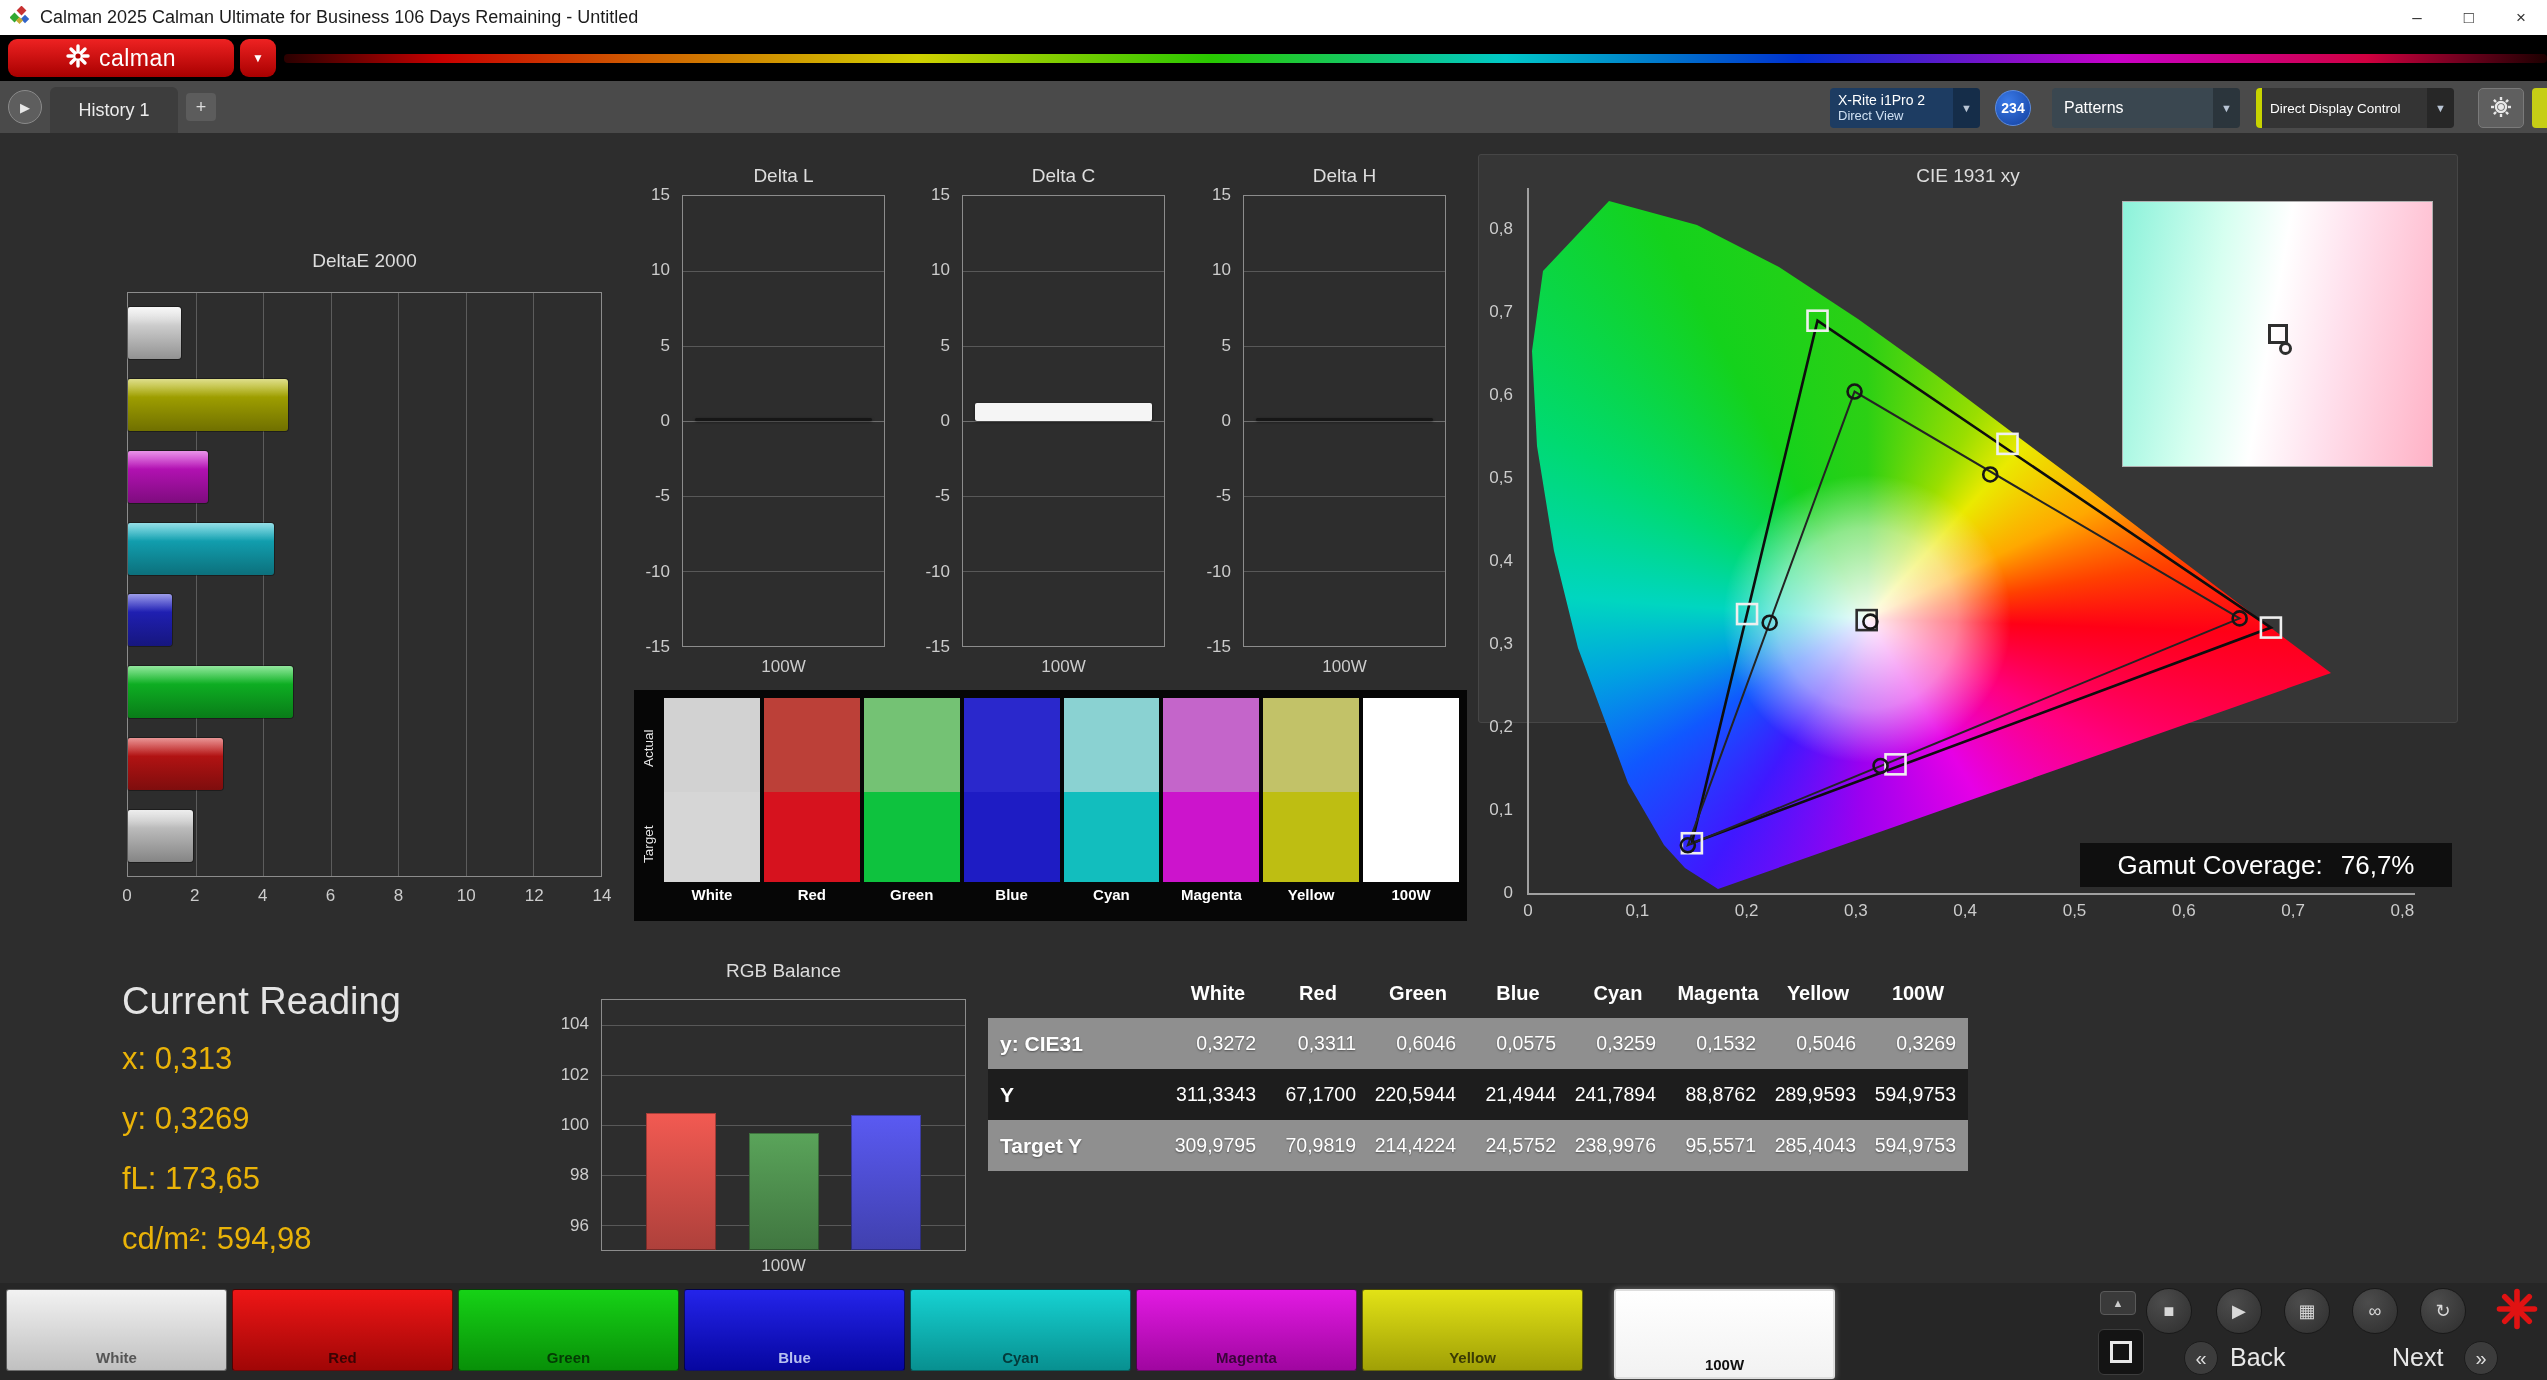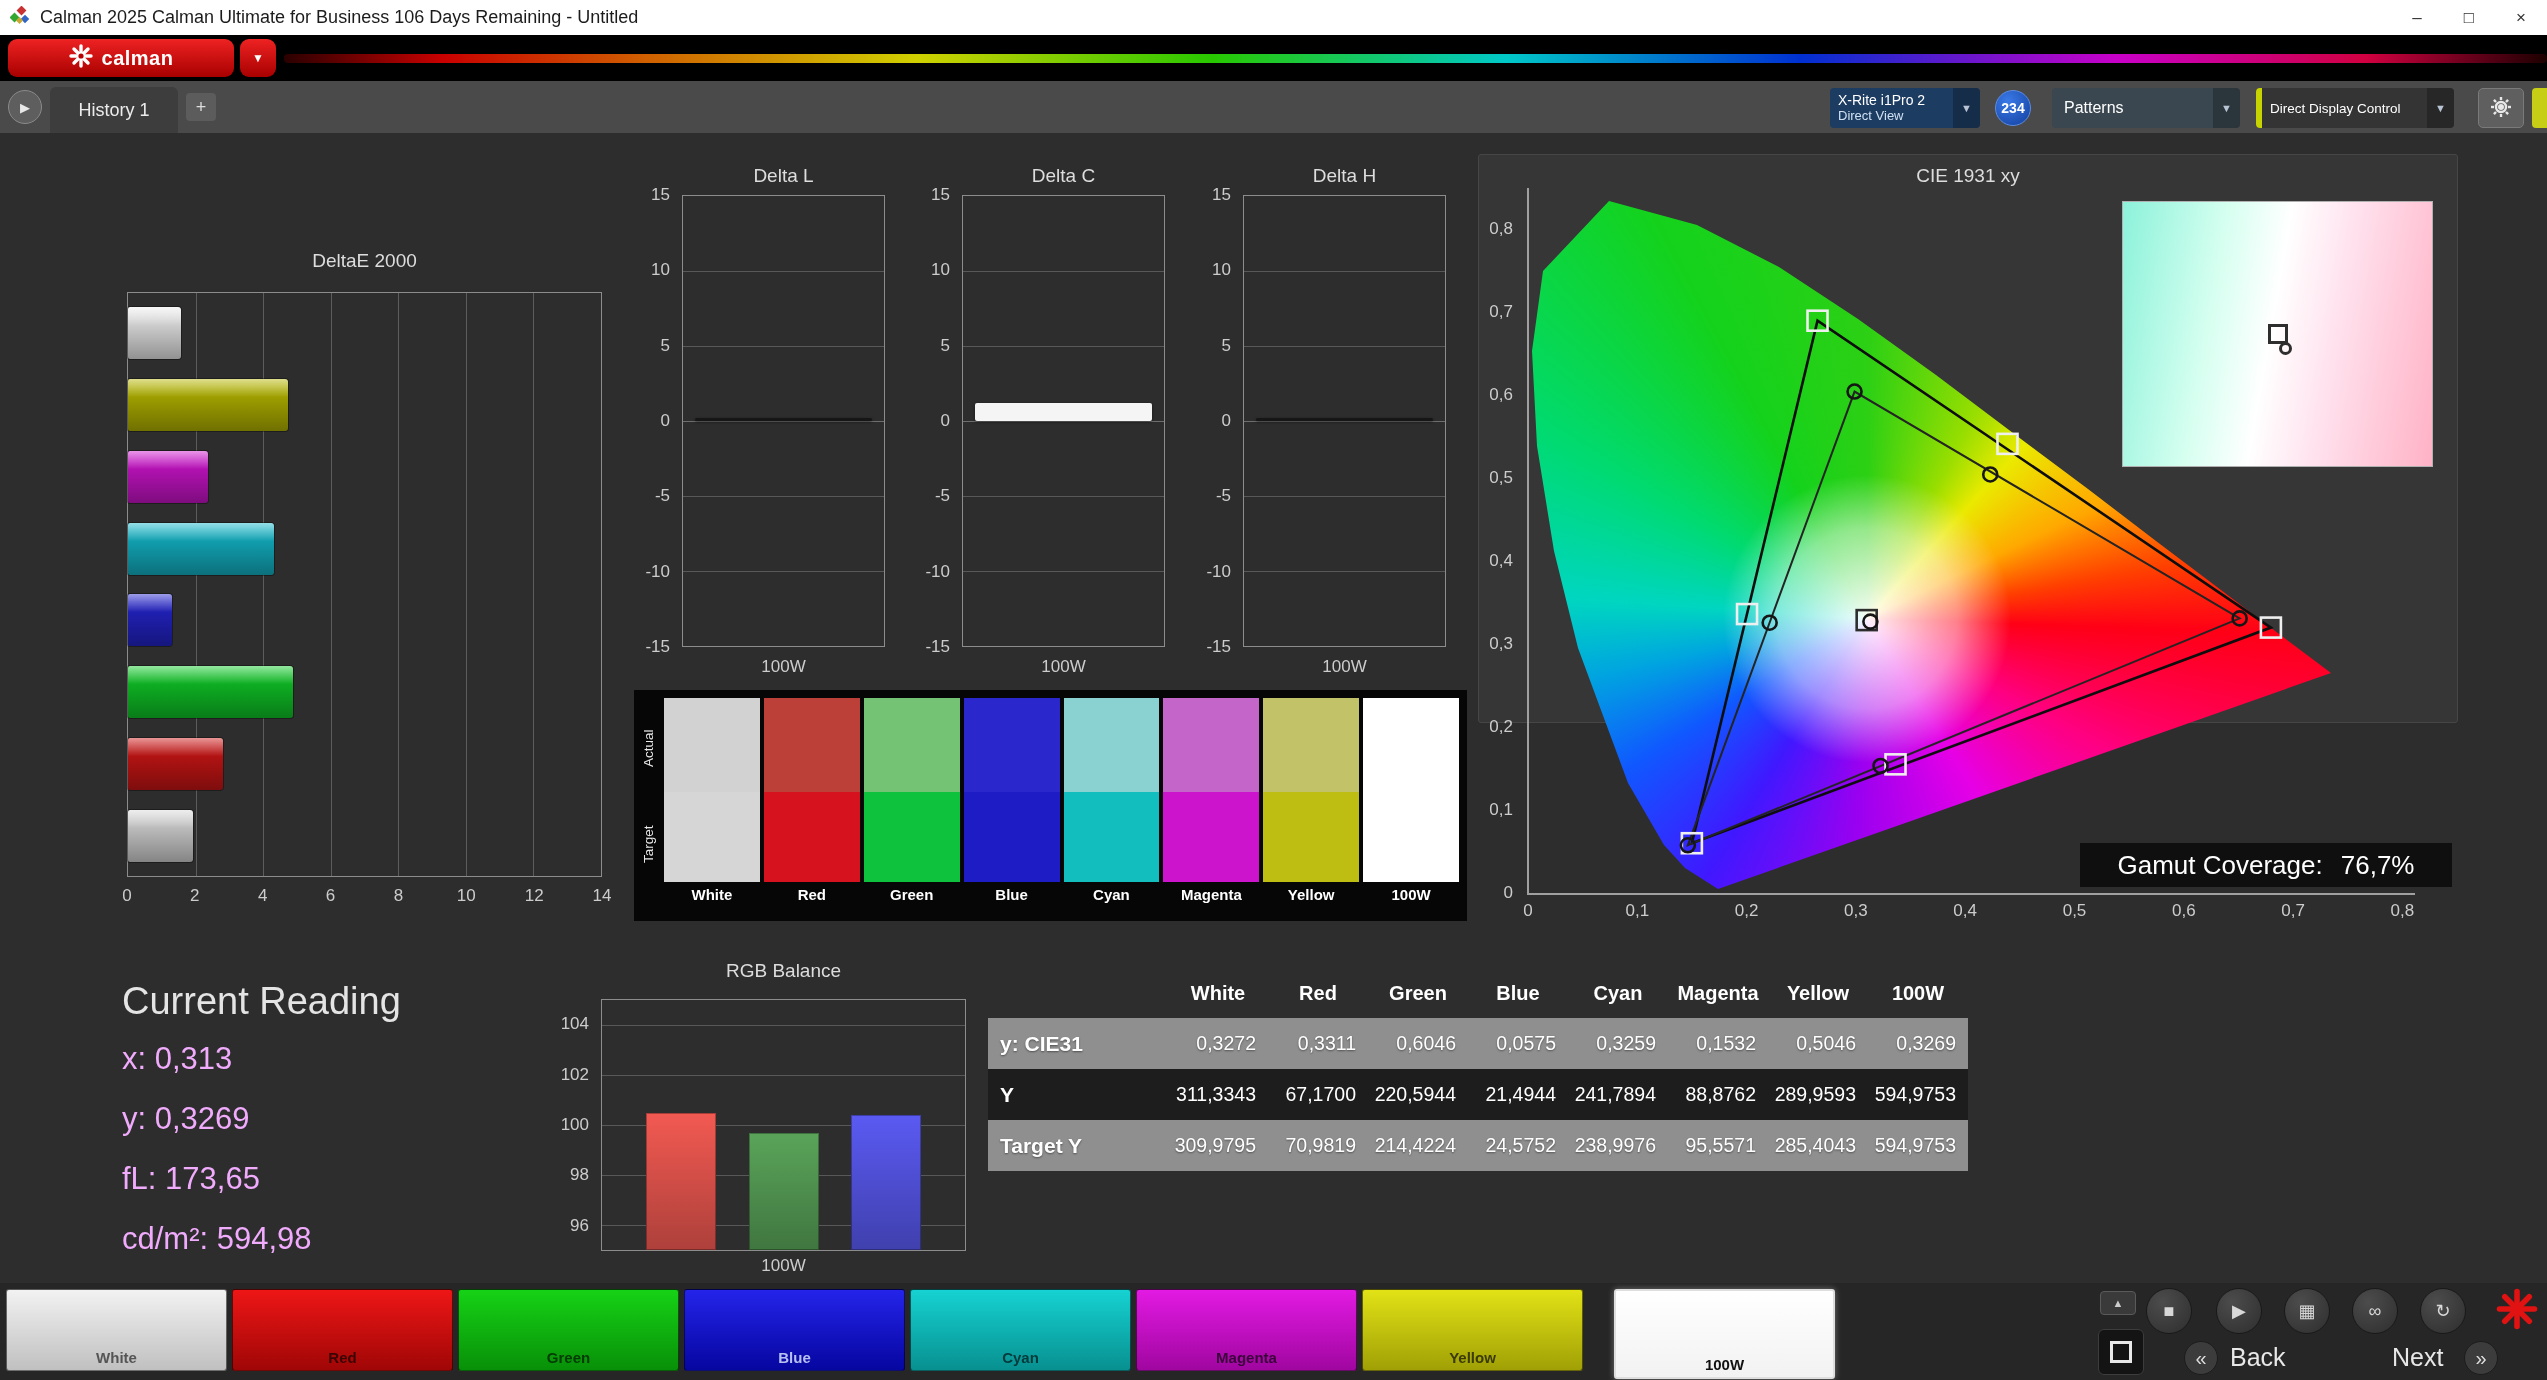--- a/index.html
+++ b/index.html
@@ -8,21 +8,21 @@
 
 
 .titlebar{position:absolute;left:0;top:0;width:2547px;height:35px;background:#ffffff;display:flex;align-items:center;padding-left:10px;gap:10px}
 .title-text{font-size:18px;color:#1c1c1c}
 .win-btns{position:absolute;right:0;top:0;height:35px;display:flex}
 .win-btns button{width:52px;height:35px;border:none;background:transparent;color:#333;font-size:17px;cursor:pointer;font-family:inherit}
 
 
 .logobar{position:absolute;left:0;top:35px;width:2547px;height:46px;background:#000}
 .brand-pill{position:absolute;left:8px;top:4px;width:226px;height:38px;background:linear-gradient(#ee2222,#a80000);border-radius:9px;display:flex;align-items:center;justify-content:center;gap:9px;cursor:pointer}
-.brand-name{color:#fff;font-size:20px;font-weight:bold;letter-spacing:.5px}
+.brand-name{color:#fff;font-size:23px;font-weight:normal;letter-spacing:.5px}
 .brand-dd{position:absolute;left:240px;top:4px;width:36px;height:38px;background:linear-gradient(#ee2222,#a80000);border-radius:9px;display:flex;align-items:center;justify-content:center;color:#fff;font-size:12px;cursor:pointer}
 .rainbow{position:absolute;left:284px;top:19px;width:2263px;height:9px;border-radius:4px;background:linear-gradient(90deg,#2a0000,#c80000 7%,#d06000 16%,#d0d000 28%,#28c800 41%,#00c8c8 54%,#0030d0 67%,#c800c8 81%,#d00040 92%,#1c0000)}
 
 
 .tabbar{position:absolute;left:0;top:81px;width:2547px;height:52px;background:#4a4a4a}
 .nav-play{position:absolute;left:8px;top:9px;width:34px;height:34px;border-radius:50%;background:#5e5e5e;border:1px solid #8a8a8a;color:#e8e8e8;font-size:13px;cursor:pointer}
 .tab{position:absolute;left:50px;top:6px;width:128px;height:46px;background:#3d3d3d;border-radius:6px 6px 0 0;color:#ececec;font-size:18px;display:flex;align-items:center;justify-content:center;cursor:pointer}
 .tab-add{position:absolute;left:186px;top:12px;width:30px;height:28px;background:#5c5c5c;border:none;border-radius:4px;color:#ddd;font-size:18px;cursor:pointer}
 .dd{position:absolute;top:7px;height:40px;border-radius:4px;display:flex;align-items:center;color:#fff;cursor:pointer}
 .dd .dd-arrow{margin-left:auto;padding:0 8px;font-size:11px;color:#b8c4d4;align-self:stretch;display:flex;align-items:center;background:rgba(0,0,0,.25);border-radius:0 4px 4px 0}
@@ -97,21 +97,21 @@
 .cie-xtick{position:absolute;transform:translateX(-50%);font-size:17px;color:#ccc}
 #cie-inset{position:absolute;left:643px;top:46px;width:311px;height:266px;border:1px solid #b0b0b0;
  background:linear-gradient(100deg,#8cf2da 0%,#d6fff0 30%,#ffffff 48%,#ffe2ee 66%,#ffb2c6 100%)}
 .inset-square{position:absolute;left:145px;top:122px;width:20px;height:20px;border:3px solid #2e2e2e}
 .inset-circle{position:absolute;left:156px;top:140px;width:13px;height:13px;border:3px solid #2e2e2e;border-radius:50%}
 #gamut-coverage{position:absolute;left:601px;top:688px;width:372px;height:44px;background:rgba(8,8,8,.82);display:flex;align-items:center;justify-content:center;gap:18px;font-size:26px;color:#fff}
 
 
 #current-reading{position:absolute;left:122px;top:980px;color:#e4e4e4}
 #current-reading h2{font-size:38px;font-weight:400;margin-bottom:18px}
-#current-reading .cr-line{font-size:31px;margin-bottom:24px;color:#f0abfc}
+#current-reading .cr-line{font-size:31px;margin-bottom:24px;color:#eab308}
 
 
 #rgb{position:absolute;left:601px;top:960px;width:365px;height:312px}
 #rgb-plot{position:absolute;left:0;top:39px;width:365px;height:252px;border:1px solid #8c8c8c}
 #rgb-yticks{position:absolute;left:-50px;top:39px;width:44px;height:252px}
 .rgb-bars{position:absolute;left:0;right:0;top:0;bottom:0;display:flex;justify-content:space-evenly;align-items:flex-end;padding:0 12px}
 .rgb-bar{width:70px;box-shadow:inset 0 0 0 1px rgba(0,0,0,.3)}
 #rgb-xlabel{position:absolute;top:296px;width:365px;text-align:center;font-size:17px;color:#ccc}
 
 

